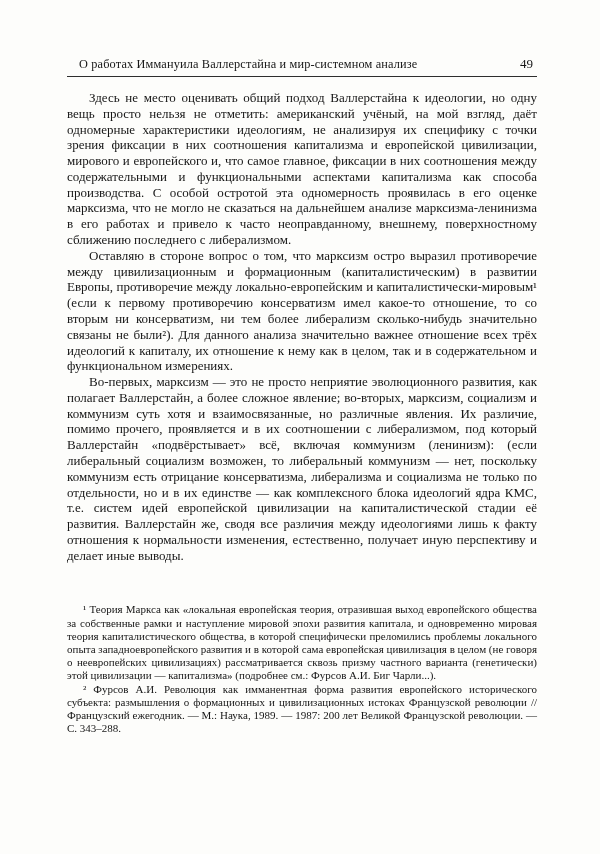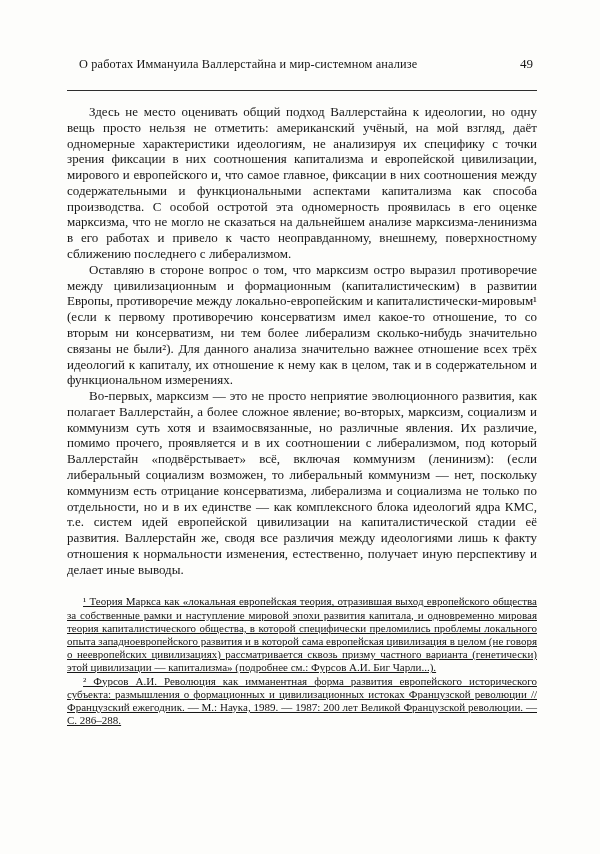--- a/index.html
+++ b/index.html
@@ -15,21 +15,21 @@
     background: #fdfdfb;
     padding: 56px 63px 0 67px;
     font-family: "Liberation Serif", "DejaVu Serif", serif;
     color: #161616;
     overflow: hidden;
   }
   .running-head {
     display: flex;
     justify-content: space-between;
     align-items: center;
-    padding: 0 4px 18px 12px;
+    padding: 0 4px 4px 12px;
     border-bottom: 1px solid #2e2e2e;
   }
   .head-title {
     font-size: 12.3px;
     letter-spacing: 0.15px;
   }
   .page-number {
     font-size: 13px;
     margin-left: 38px;
   }
@@ -37,25 +37,24 @@
     margin-top: 13px;
     font-size: 13px;
     line-height: 1.215;
     text-align: justify;
   }
   .body-text p {
     margin: 0;
     text-indent: 22px;
   }
   .footnotes {
-    margin-top: 18px;
+    margin-top: 40px;
     font-size: 11px;
     line-height: 1.2;
     text-align: justify;
-    text-decoration: underline;
   }
   .footnotes p {
     margin: 0;
     text-indent: 16px;
   }
 </style>
 </head>
 <body>
 
 <div class="page">
@@ -66,16 +65,16 @@
   </header>
 
   <main class="body-text">
     <p>Здесь не место оценивать общий подход Валлерстайна к идеологии, но одну вещь просто нельзя не отметить: американский учёный, на мой взгляд, даёт одномерные характеристики идеологиям, не анализируя их специфику с точки зрения фиксации в них соотношения капитализма и европейской цивилизации, мирового и европейского и, что самое главное, фиксации в них соотношения между содержательными и функциональными аспектами капитализма как способа производства. С особой остротой эта одномерность проявилась в его оценке марксизма, что не могло не сказаться на дальнейшем анализе марксизма-ленинизма в его работах и привело к часто неоправданному, внешнему, поверхностному сближению последнего с либерализмом.</p>
     <p>Оставляю в стороне вопрос о том, что марксизм остро выразил противоречие между цивилизационным и формационным (капиталистическим) в развитии Европы, противоречие между локально-европейским и капиталистически-мировым¹ (если к первому противоречию консерватизм имел какое-то отношение, то со вторым ни консерватизм, ни тем более либерализм сколько-нибудь значительно связаны не были²). Для данного анализа значительно важнее отношение всех трёх идеологий к капиталу, их отношение к нему как в целом, так и в содержательном и функциональном измерениях.</p>
     <p>Во-первых, марксизм — это не просто неприятие эволюционного развития, как полагает Валлерстайн, а более сложное явление; во-вторых, марксизм, социализм и коммунизм суть хотя и взаимосвязанные, но различные явления. Их различие, помимо прочего, проявляется и в их соотношении с либерализмом, под который Валлерстайн «подвёрстывает» всё, включая коммунизм (ленинизм): (если либеральный социализм возможен, то либеральный коммунизм — нет, поскольку коммунизм есть отрицание консерватизма, либерализма и социализма не только по отдельности, но и в их единстве — как комплексного блока идеологий ядра КМС, т.е. систем идей европейской цивилизации на капиталистической стадии её развития. Валлерстайн же, сводя все различия между идеологиями лишь к факту отношения к нормальности изменения, естественно, получает иную перспективу и делает иные выводы.</p>
   </main>
 
   <footer class="footnotes">
     <p>¹ Теория Маркса как «локальная европейская теория, отразившая выход европейского общества за собственные рамки и наступление мировой эпохи развития капитала, и одновременно мировая теория капиталистического общества, в которой специфически преломились проблемы локального опыта западноевропейского развития и в которой сама европейская цивилизация в целом (не говоря о неевропейских цивилизациях) рассматривается сквозь призму частного варианта (генетически) этой цивилизации — капитализма» (подробнее см.: Фурсов А.И. Биг Чарли...).</p>
-    <p>² Фурсов А.И. Революция как имманентная форма развития европейского исторического субъекта: размышления о формационных и цивилизационных истоках Французской революции // Французский ежегодник. — М.: Наука, 1989. — 1987: 200 лет Великой Французской революции. — С. 286–288.</p>
+    <p>² Фурсов А.И. Революция как имманентная форма развития европейского исторического субъекта: размышления о формационных и цивилизационных истоках Французской революции // Французский ежегодник. — М.: Наука, 1989. — 1987: 200 лет Великой Французской революции. — С. 343–288.</p>
   </footer>
 
 </div>
 
 </body></html>

